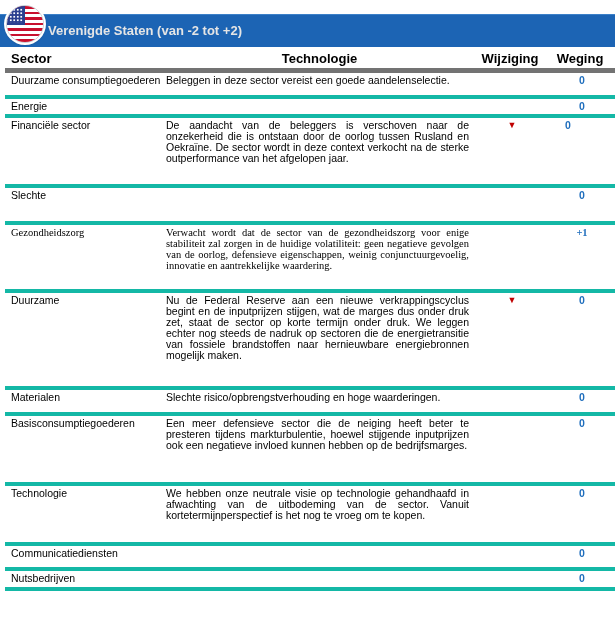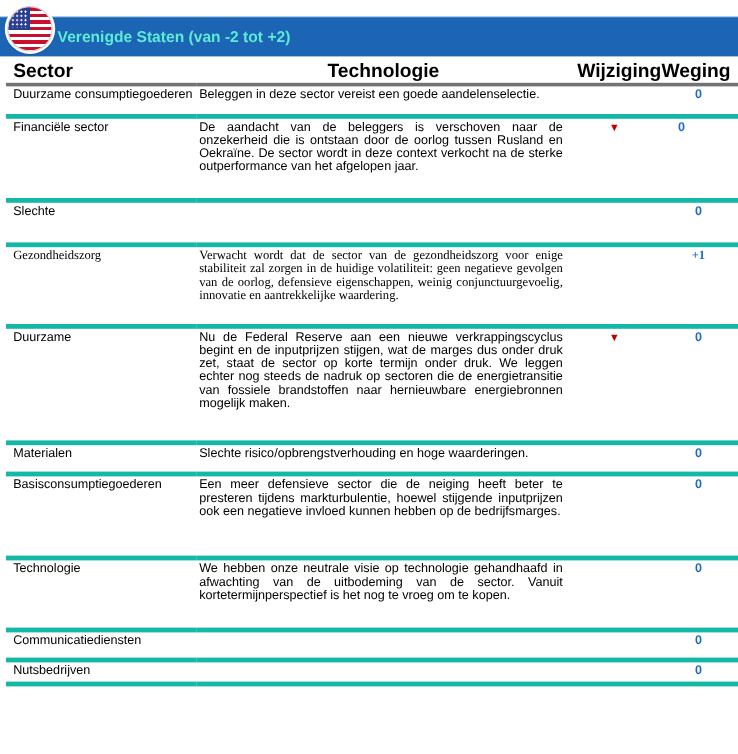--- a/index.html
+++ b/index.html
@@ -1,24 +1,24 @@
 <!DOCTYPE html>
 <html><head>
 <meta charset="utf-8">
 <style>
   html, body { margin: 0; padding: 0; background: #ffffff; }
   body { width: 615px; height: 628px; position: relative; overflow: hidden; font-family: "Liberation Sans", sans-serif; }
   .titlebar { position: absolute; left: 0; top: 14px; width: 615px; height: 32px; background: #1c64b4; border-top: 1px solid #3b80c8; }
-  .titlebar .title { position: absolute; left: 48px; top: 8px; color: #5eead4; font-size: 13px; font-weight: bold; }
+  .titlebar .title { position: absolute; left: 48px; top: 8px; color: #e5e5e5; font-size: 13px; font-weight: bold; }
   .flag { position: absolute; left: 6px; top: 5px; width: 36px; height: 36px; border-radius: 50%; overflow: hidden; border: 1px solid #c9cfd6; box-shadow: 0 0 0 2px #ffffff, 0 1px 3px rgba(0,0,0,0.4); background: #fff; z-index: 2; }
   .flag .stripes { position: absolute; inset: 0; background: repeating-linear-gradient(to bottom, #c8102e 0 2.77px, #ffffff 2.77px 5.54px); }
   .flag .canton { position: absolute; left: 0; top: 0; width: 18px; height: 19px; background: #2a3f8f; }
   .flag .canton::after { content: ""; position: absolute; inset: 2px; background-image: radial-gradient(#fff 0.7px, transparent 0.8px); background-size: 3.5px 3.5px; }
   table { position: absolute; left: 5px; top: 51px; width: 610px; border-collapse: collapse; table-layout: fixed; font-size: 10.5px; color: #000; }
-  th { font-weight: bold; font-size: 16px; text-align: left; height: 17px; padding: 0 6px; border-bottom: 3px solid #737373; vertical-align: top; }
+  th { font-weight: bold; font-size: 13px; text-align: left; height: 17px; padding: 0 6px; border-bottom: 5px solid #737373; vertical-align: top; }
   th.c-op, th.c-wijz, th.c-weg { text-align: center; }
   td { vertical-align: top; padding: 2px 2px 2px 6px; border-bottom: 4px solid #14b8a6; line-height: 11px; }
   td.c-op { text-align: justify; padding-left: 2px; padding-right: 6px; }
   td.c-wijz { text-align: center; color: #c00000; font-size: 9px; }
   td.c-weg { color: #1f6ebd; font-weight: bold; text-align: center; }
   td.c-weg span { display: inline-block; }
   .col-sector { width: 159px; }
   .col-op { width: 311px; }
   .col-wijz { width: 70px; }
   .col-weg { width: 70px; }
@@ -46,20 +46,26 @@
       <th class="c-sector">Sector</th>
       <th class="c-op">Technologie</th>
       <th class="c-wijz">Wijziging</th>
       <th class="c-weg">Weging</th>
     </tr>
   </thead>
   <tbody id="tbody">
       <tr style="height: 26px;">
         <td class="c-sector"><span>Duurzame consumptiegoederen</span></td>
         <td class="c-op"><span>Beleggen in deze sector vereist een goede aandelenselectie.</span></td>
+        <td class="c-wijz"><span></span></td>
+        <td class="c-weg"><span>0</span></td>
+      </tr>
+      <tr style="height: 19px;">
+        <td class="c-sector"><span>Energie</span></td>
+        <td class="c-op"><span></span></td>
         <td class="c-wijz"><span></span></td>
         <td class="c-weg"><span>0</span></td>
       </tr>
       <tr style="height: 70px;">
         <td class="c-sector"><span>Financiële sector</span></td>
         <td class="c-op"><span>De aandacht van de beleggers is verschoven naar de onzekerheid die is ontstaan door de oorlog tussen Rusland en Oekraïne. De sector wordt in deze context verkocht na de sterke outperformance van het afgelopen jaar.</span></td>
         <td class="c-wijz"><span>▼</span></td>
         <td class="c-weg"><span style="transform: translateX(-14px);">0</span></td>
       </tr>
       <tr style="height: 37px;">

